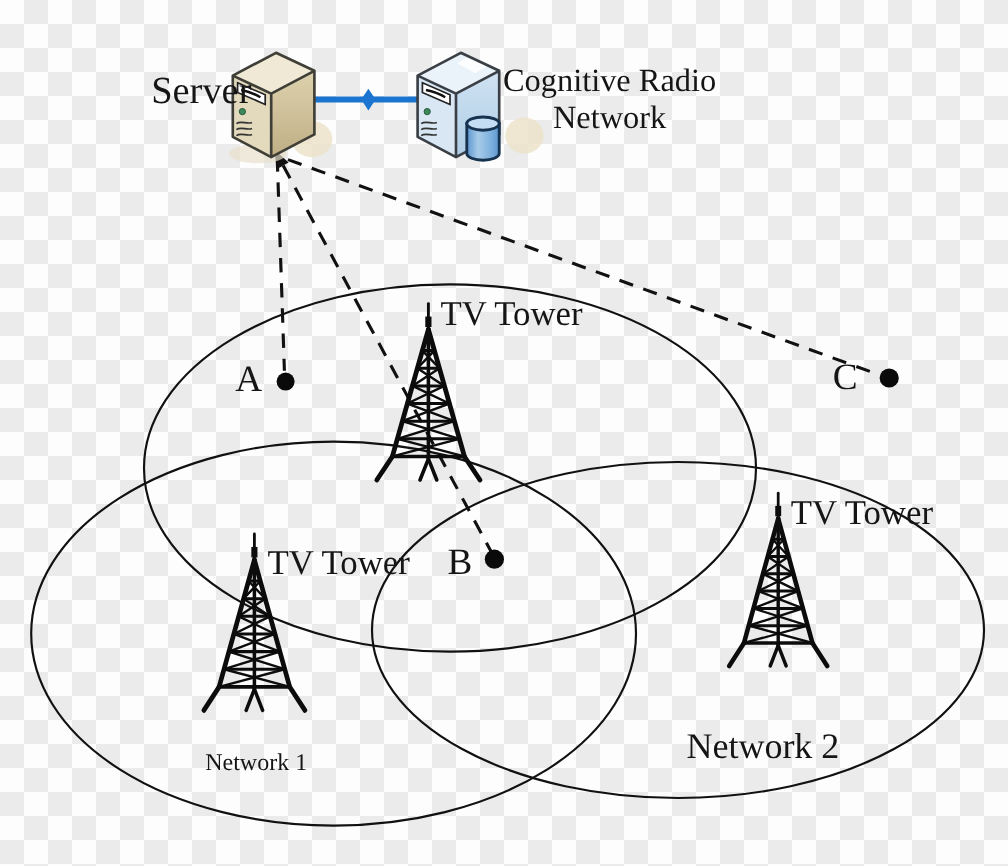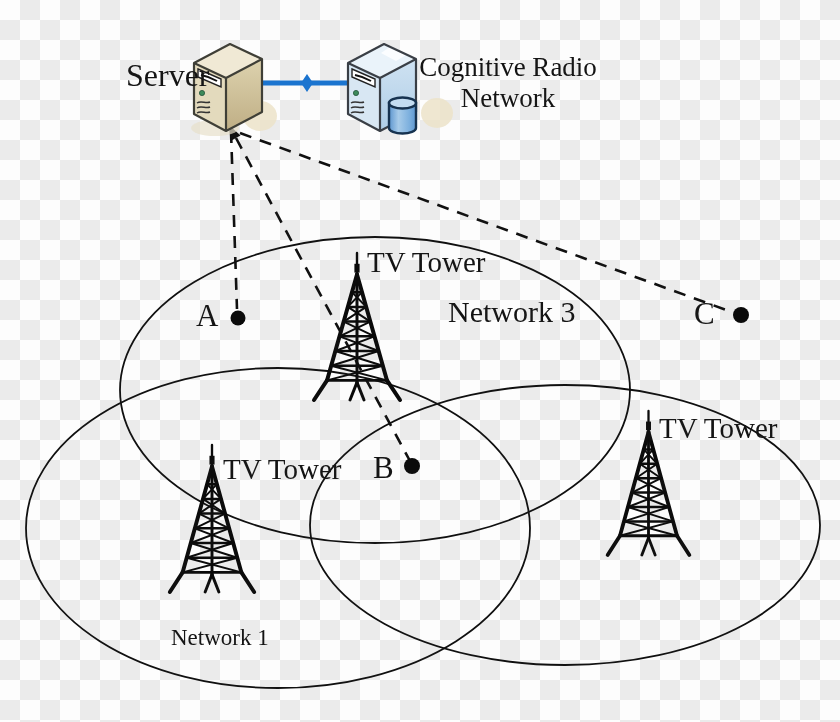--- a/index.html
+++ b/index.html
@@ -19,21 +19,21 @@
     color:#151515;
     white-space:nowrap;
     line-height:1.05;
   }
   .lbl-server{left:102px;top:59px;font-size:32px;margin-left:24px;}
   .lbl-db{left:416px;top:52px;width:184px;font-size:27px;line-height:1.14;text-align:center;white-space:normal;}
   .lbl-tv3{left:367px;top:247px;font-size:29px;}
   .lbl-tv1{left:223px;top:454px;font-size:29px;}
   .lbl-tv2{left:659px;top:413px;font-size:29px;}
   .lbl-net3{left:448px;top:296px;font-size:30px;}
-  .lbl-net1{left:171px;top:626px;font-size:23px;}
+  .lbl-net1{left:171px;top:626px;font-size:20px;}
   .lbl-net2{left:572px;top:607px;font-size:30px;}
   .lbl-a{left:196px;top:300px;font-size:31px;}
   .lbl-b{left:373px;top:452px;font-size:31px;}
   .lbl-c{left:694px;top:298px;font-size:31px;}
 </style>
 </head>
 <body>
 
 <div id="canvas">
 
@@ -159,20 +159,20 @@
 
   <div class="lbl lbl-db">
     <div>Cognitive Radio</div>
     <div>Network</div>
   </div>
 
   <div class="lbl lbl-tv3">TV Tower</div>
   <div class="lbl lbl-tv1">TV Tower</div>
   <div class="lbl lbl-tv2">TV Tower</div>
 
-  <div class="lbl lbl-net3">Network 3</div>
   <div class="lbl lbl-net1">Network 1</div>
+  <div class="lbl lbl-net2">Network 2</div>
 
   <div class="lbl lbl-a">A</div>
   <div class="lbl lbl-b">B</div>
   <div class="lbl lbl-c">C</div>
 
 </div>
 
 </body></html>

